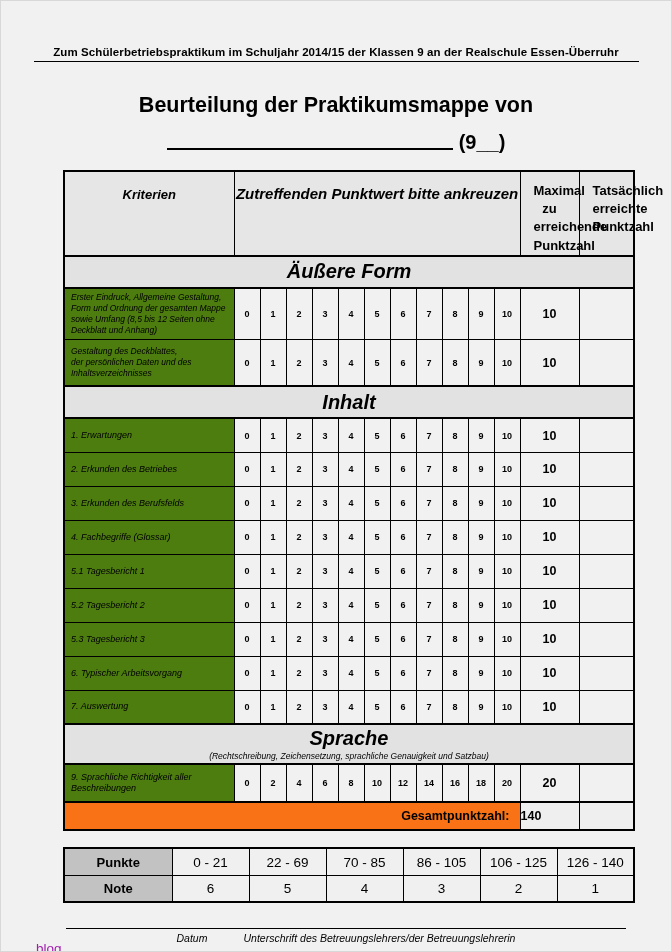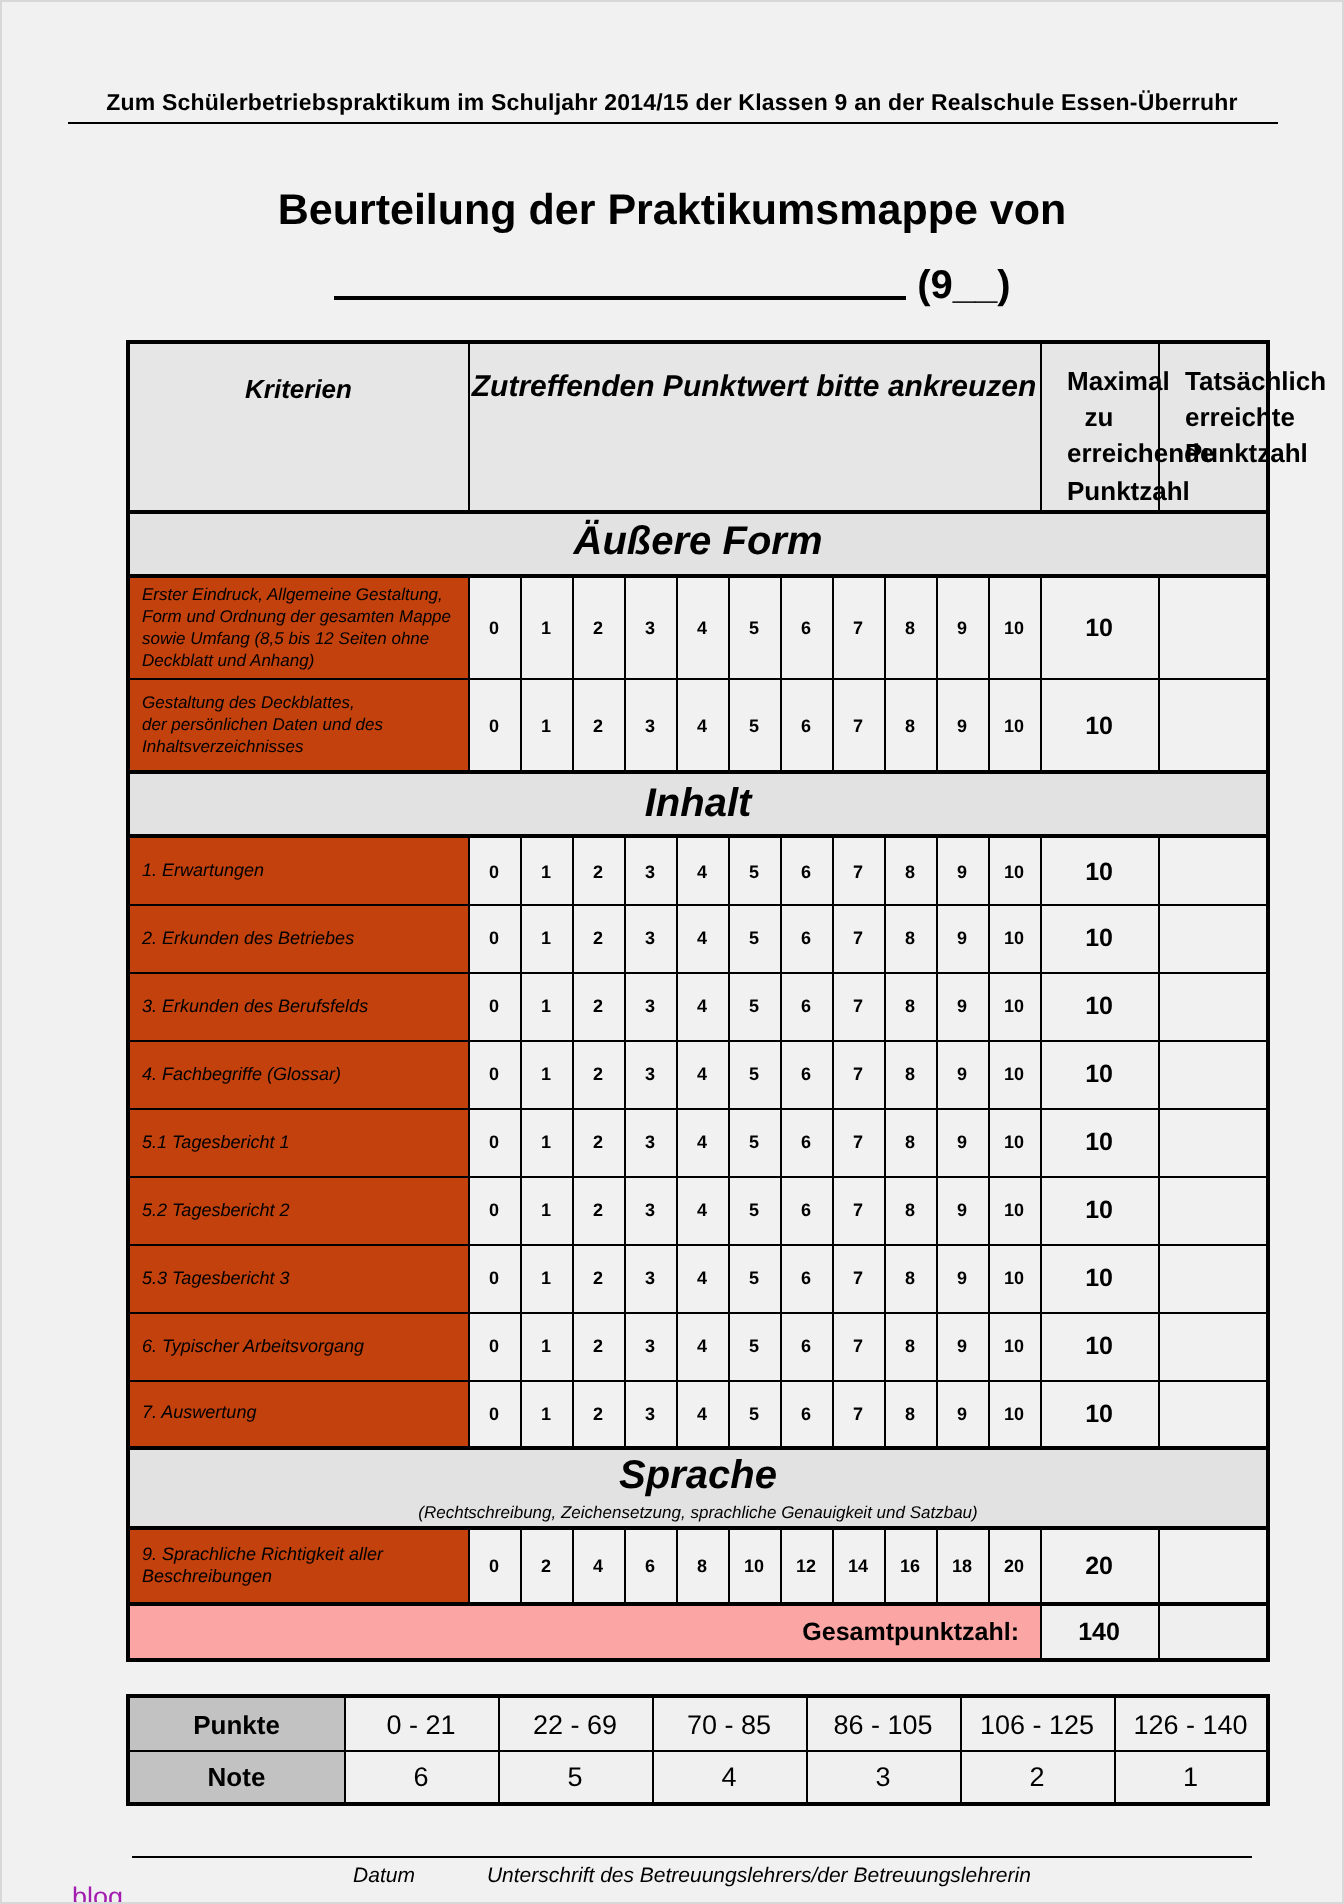--- a/index.html
+++ b/index.html
@@ -64,21 +64,21 @@
   }
   tr.section-row.has-subtitle td { height: 28px; }
   .section-title { font-size: 20px; font-weight: 700; font-style: italic; text-align: center; }
   .section-subtitle { font-size: 8.5px; font-style: italic; margin-top: 1px; }
 
   td.crit-label {
     font-style: italic;
     font-size: 9px;
     line-height: 1.3;
     padding: 3px 4px 3px 6px;
-    background: #c2410c;
+    background: #4d7c0f;
     white-space: pre-line;
     vertical-align: middle;
   }
   tr.crit-sec0 { height: 47px; }
   tr.crit-sec0 td.crit-label { font-size: 8.5px; }
   tr.crit-sec1 { height: 34px; }
   tr.crit-sec2 { height: 38px; }
   td.pt {
     text-align: center;
     font-weight: 700;
@@ -93,25 +93,24 @@
     background: #f1f1f1;
   }
   td.achieved { background: #f1f1f1; }
 
   tr.total-row { height: 28px; }
   td.total-label {
     text-align: right;
     font-weight: 700;
     font-size: 12.5px;
     padding-right: 10px;
-    background: #fca5a5;
+    background: #f97316;
     border-top: 2px solid #000;
   }
   td.total-value {
-    text-align: center;
     font-weight: 700;
     font-size: 12.5px;
     background: #efefef;
     border-top: 2px solid #000;
   }
   td.total-achieved { background: #efefef; border-top: 2px solid #000; }
 
   table.grade-table {
     border-collapse: collapse;
     table-layout: fixed;

